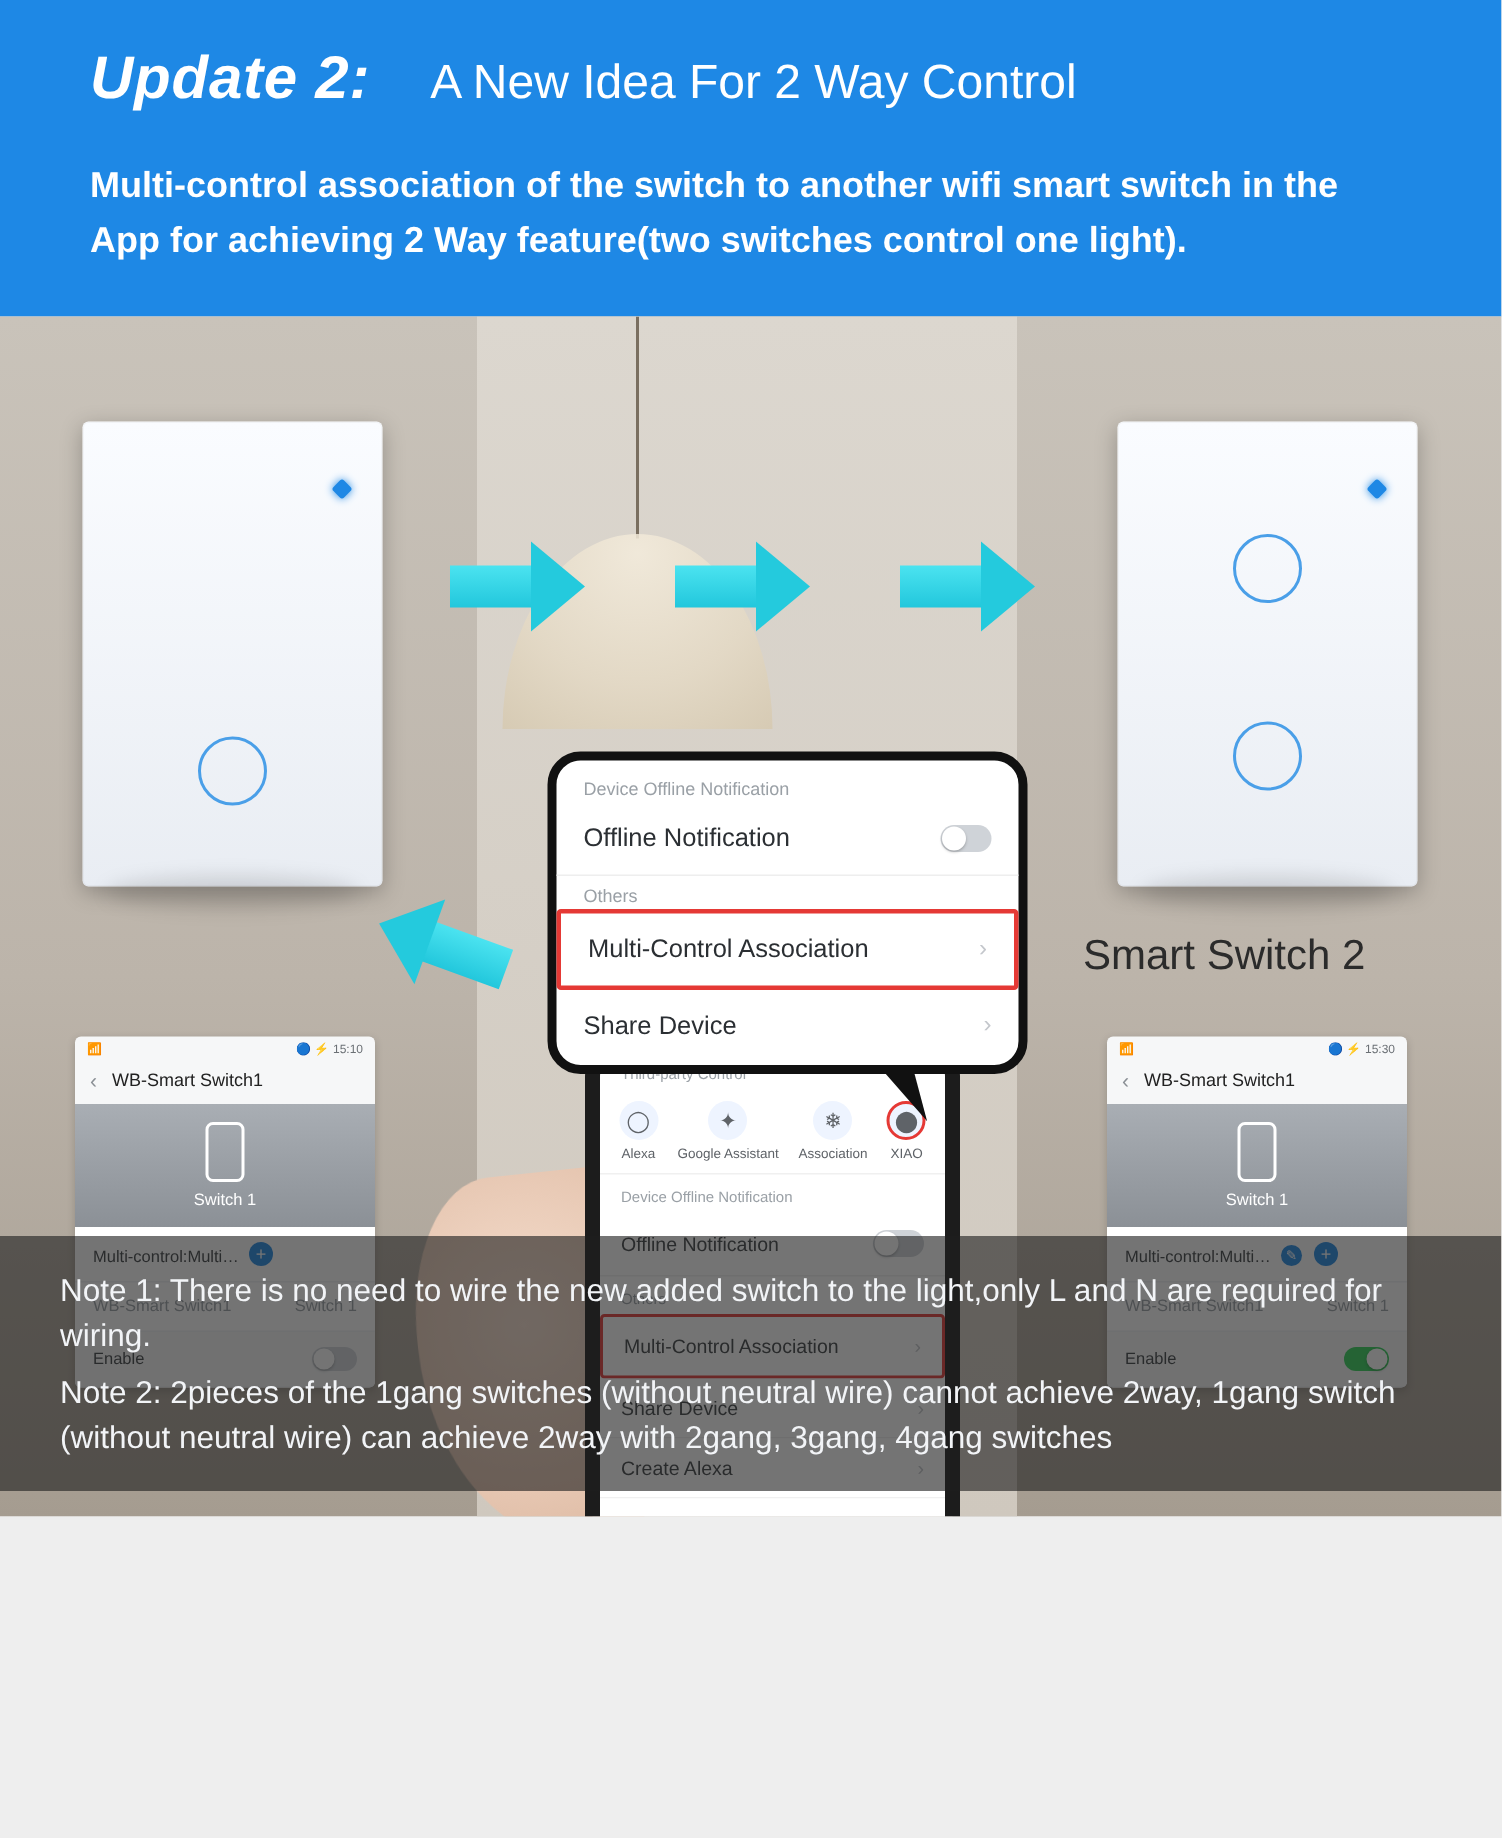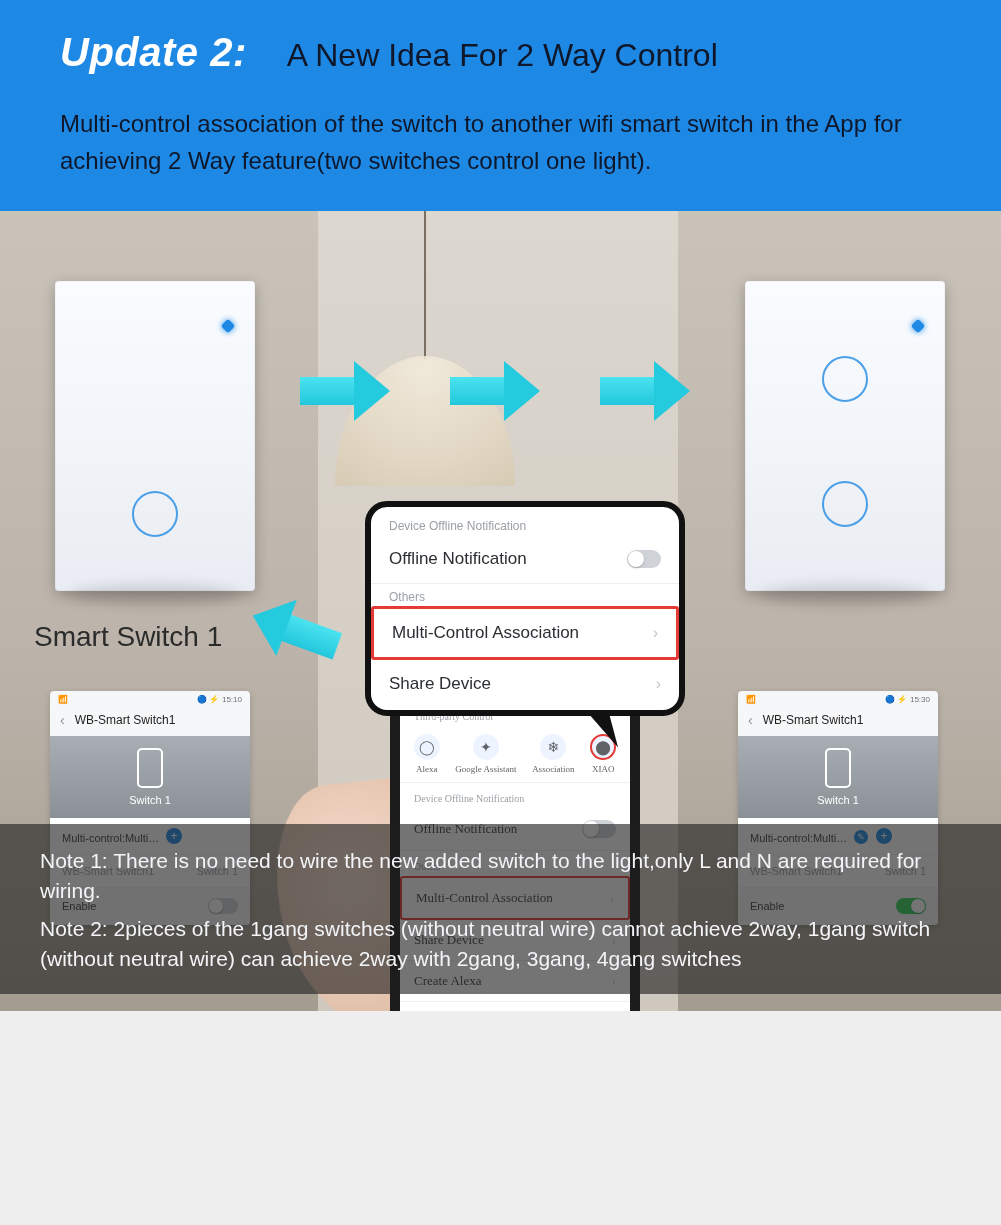--- a/index.html
+++ b/index.html
@@ -1,21 +1,21 @@
 <!DOCTYPE html>
 <html><head>
 <meta charset="utf-8">
 <style>
   * { box-sizing: border-box; margin: 0; padding: 0; }
   body { font-family: Arial, Helvetica, sans-serif; width: 1001px; background: #eee; }
   .banner { background: #1e88e5; padding: 30px 60px 32px; color: #fff; }
   .banner-title { display: flex; align-items: baseline; gap: 40px; }
   .banner-title .bold { font-size: 40px; font-weight: 900; font-style: italic; letter-spacing: .5px; }
-  .banner-title .sub { font-size: 32px; font-weight: 400; color: #0f172a; }
-  .banner-desc { margin-top: 30px; font-size: 24px; line-height: 1.55; color: #0f172a; }
+  .banner-title .sub { font-size: 32px; font-weight: 400; color: #ffffff; }
+  .banner-desc { margin-top: 30px; font-size: 24px; line-height: 1.55; color: #ffffff; font-weight: bold; }
   .stage { position: relative; width: 1001px; height: 800px; background: linear-gradient(180deg,#c9c3ba 0%, #bcb4aa 55%, #a59c90 100%); overflow: hidden; }
   
   .stage::before { content:""; position:absolute; left:318px; top:0; width:360px; height:100%; background: linear-gradient(180deg,#dcd7cf 0%,#cfc8be 100%); }
   .lampshade { position:absolute; left:335px; top:145px; width:180px; height:130px; background: radial-gradient(circle at 50% 10%, #f4ecdc 0%, #e4d9c4 60%, #d6c9b0 100%); border-top-left-radius: 90px 130px; border-top-right-radius: 90px 130px; opacity:.85;}
   .cord { position:absolute; left:424px; top:0; width:2px; height:148px; background:#7a6f60; }
   
   .switch-panel { position:absolute; width:200px; height:310px; background: linear-gradient(180deg,#fafcff 0%, #e9edf3 100%); border-radius: 4px; box-shadow: 0 4px 14px rgba(0,0,0,.25), inset 0 0 0 1px rgba(0,0,0,.03); }
   .switch-left { left:55px; top:70px; }
   .switch-right { left:745px; top:70px; }
   .switch-panel::after{ content:""; position:absolute; bottom:-15px; left:8%; width:84%; height:22px; background: rgba(0,0,0,.12); filter: blur(6px); border-radius:50%; }
@@ -26,21 +26,21 @@
   .sl-right { left:722px; top:410px; }
   
   .arrow-row { position:absolute; top:150px; left:300px; display:flex; gap:60px; }
   .arrow { width:90px; height:60px; position:relative; }
   .arrow .body { position:absolute; left:0; top:16px; width:55px; height:28px; background: linear-gradient(180deg,#4be3f0 0%, #22c7dc 100%); }
   .arrow .head { position:absolute; left:54px; top:0; width:0; height:0; border-top:30px solid transparent; border-bottom:30px solid transparent; border-left:36px solid #24cadd; }
   .arrow.back { position:absolute; left:250px; top:390px; transform: scaleX(-1) rotate(-20deg); }
   
   .hand { position:absolute; left:280px; top:480px; width:430px; height:340px; }
   .hand-shape { position:absolute; left:0; top:90px; width:180px; height:250px; background: radial-gradient(circle at 40% 40%, #f6dfcf 0%, #e6c6b1 60%, #d7b29a 100%); border-radius: 90px 60px 120px 160px / 160px 120px 200px 220px; transform: rotate(-6deg); filter: blur(.2px); }
-  .phone { position:absolute; left:110px; top:0; width:250px; height:330px; background:#fff; border:10px solid #1c1c1c; border-bottom:none; border-radius: 26px 26px 0 0; overflow:hidden;font-family:Liberation Serif, serif; }
+  .phone { position:absolute; left:110px; top:0; width:250px; height:330px; background:#fff; border:10px solid #1c1c1c; border-bottom:none; border-radius: 26px 26px 0 0; overflow:hidden; }
   .phone .section-title { font-size:10px; color:#9aa0a6; padding:10px 14px 4px; }
   .phone .row { display:flex; align-items:center; justify-content:space-between; padding:12px 14px; font-size:13px; color:#3c4043; border-bottom:1px solid #f0f0f0; background:#fff;}
   .phone .chev { color:#c4c7cc; }
   .toggle { width:34px; height:18px; background:#cfd3d8; border-radius:9px; position:relative; }
   .toggle::after { content:""; position:absolute; width:16px; height:16px; background:#fff; border-radius:50%; top:1px; left:1px; box-shadow:0 1px 2px rgba(0,0,0,.25);}
   .phone .hl { border:2px solid #e53935; border-radius:3px; }
   .phone .integrations { display:flex; justify-content:space-around; padding:8px 6px; border-bottom:1px solid #f0f0f0; background:#fff;}
   .integ { display:flex; flex-direction:column; align-items:center; gap:4px; font-size:9px; color:#5f6368; }
   .integ .ico { width:26px; height:26px; border-radius:50%; background:#eef4ff; display:flex; align-items:center; justify-content:center; font-size:14px; }
   
@@ -85,27 +85,27 @@
 </div>
 
 <div class="stage">
   <div class="cord"></div>
   <div class="lampshade"></div>
 
   <div class="switch-panel switch-left">
     <div class="led"></div>
     <div class="btn-ring" style="top:210px;"></div>
   </div>
-  <div class="switch-label sl-left">Smart Switch 1</div>
 
   <div class="switch-panel switch-right">
     <div class="led"></div>
     <div class="btn-ring" style="top:75px;"></div>
     <div class="btn-ring" style="top:200px;"></div>
   </div>
+  <div class="switch-label sl-right">Smart Switch 2</div>
 
   <div class="arrow-row">
     <div class="arrow">
         <div class="body"></div>
         <div class="head"></div>
       </div>
     <div class="arrow">
         <div class="body"></div>
         <div class="head"></div>
       </div>

